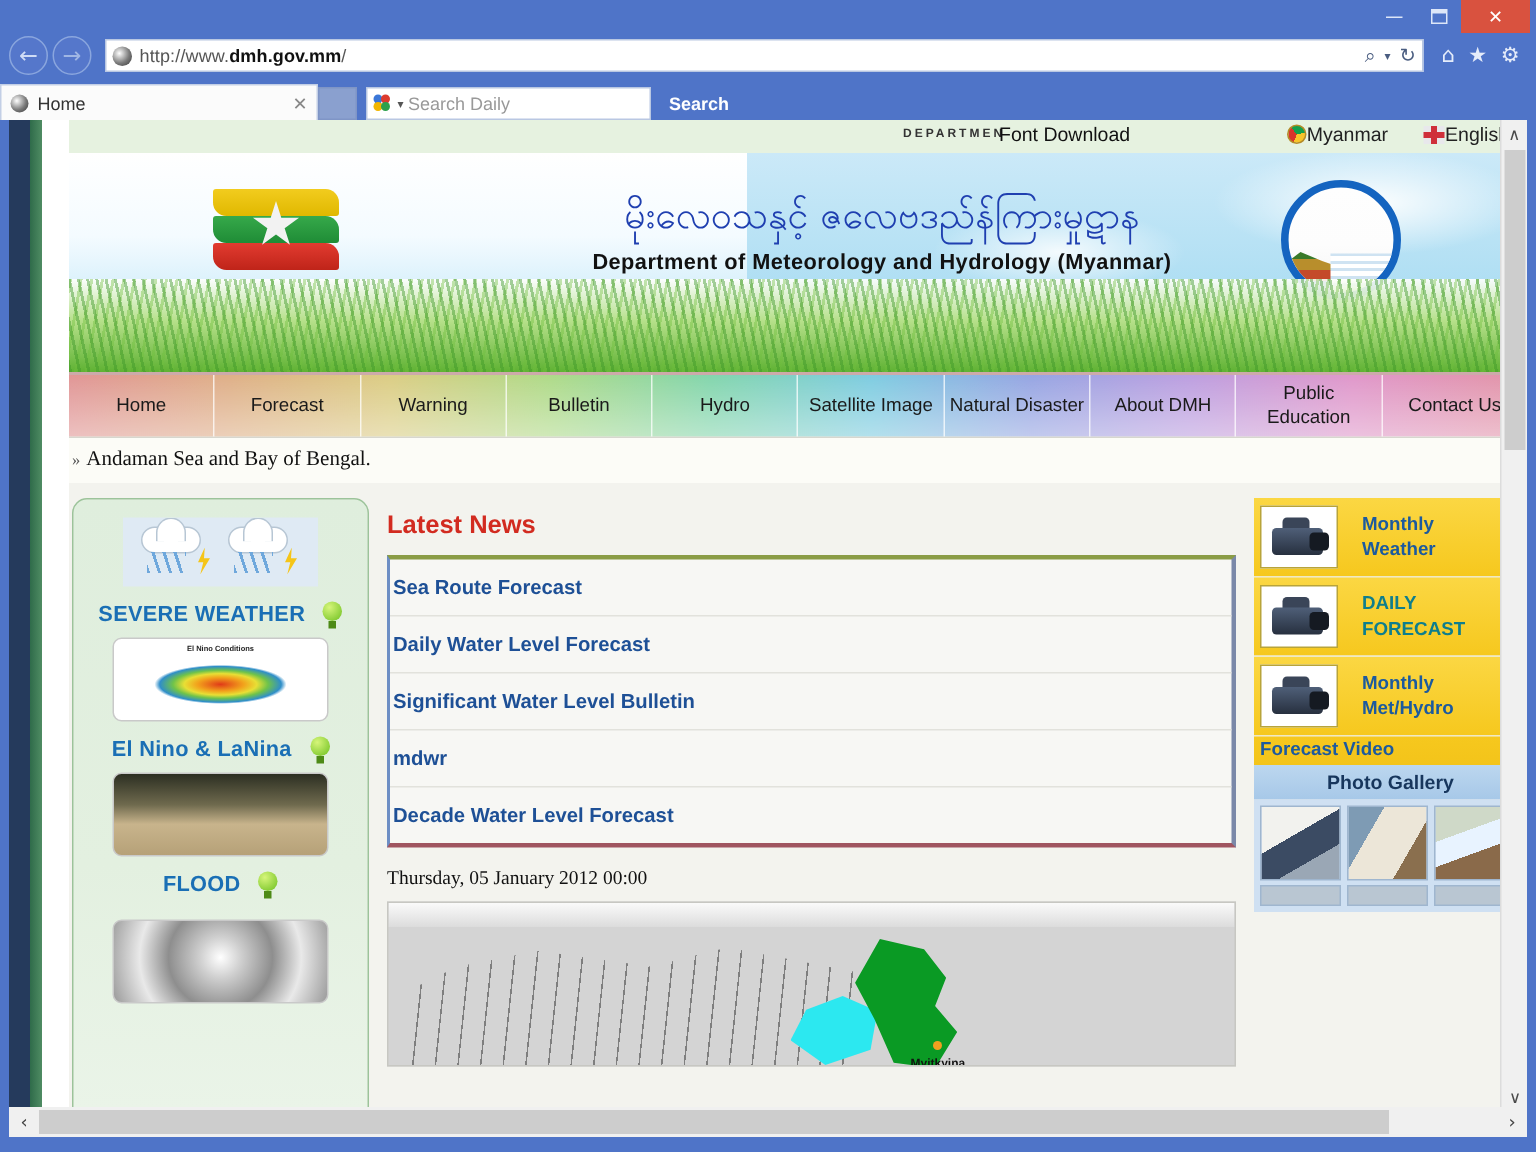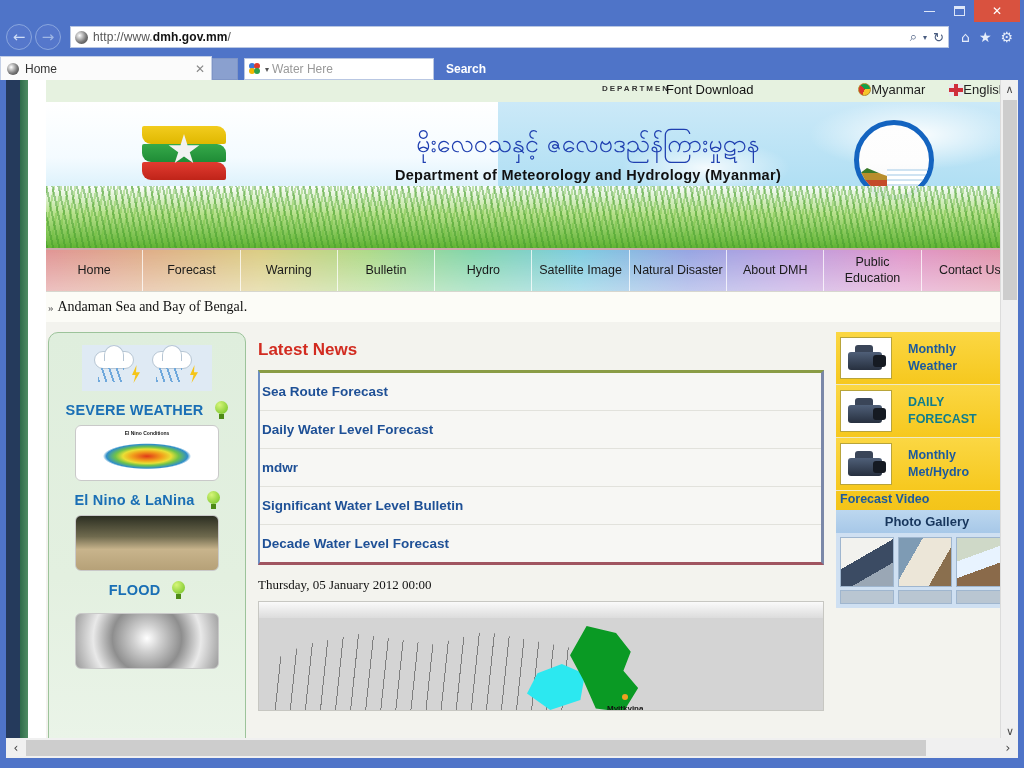--- a/index.html
+++ b/index.html
@@ -505,21 +505,21 @@
     </div>
     <div class="newtab"></div>
     <div class="searchbox">
       <span class="g-icon">
           <i></i>
           <i></i>
           <i></i>
           <i></i>
         </span>
       <span class="caret">▾</span>
-      <span>Water Here</span>
+      <span>Search Daily</span>
     </div>
     <div class="searchbtn">Search</div>
   </div>
 
   <div class="viewport">
     <div class="leftrail"></div>
     <div class="leftrail2"></div>
 
     <div class="page">
 
@@ -608,22 +608,22 @@
           </div>
 
           <div class="thumb cyclone" style="margin-top:14px"></div>
         </div>
 
         <div class="col-mid">
           <div class="latest-news">Latest News</div>
           <div class="news-box">
             <div class="news-item">Sea Route Forecast</div>
             <div class="news-item">Daily Water Level Forecast</div>
+            <div class="news-item">Significant Water Level Bulletin</div>
             <div class="news-item">mdwr</div>
-            <div class="news-item">Significant Water Level Bulletin</div>
             <div class="news-item">Decade Water Level Forecast</div>
           </div>
           <div class="news-date">Thursday, 05 January 2012 00:00</div>
           <div class="map-box">
             <div class="map-top"></div>
             <div class="map-borders"></div>
             <div class="map-cyan"></div>
             <div class="map-mm"></div>
             <div class="map-pin">
               <span class="dot"></span>

